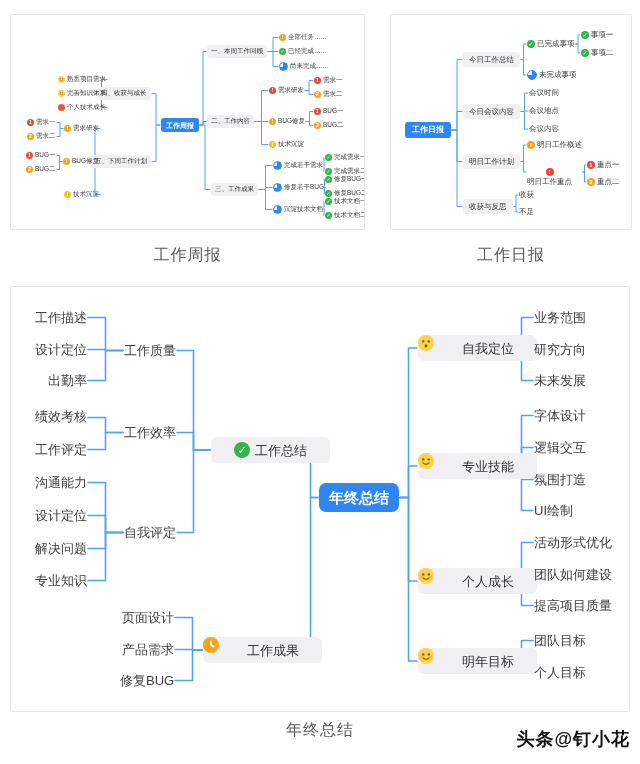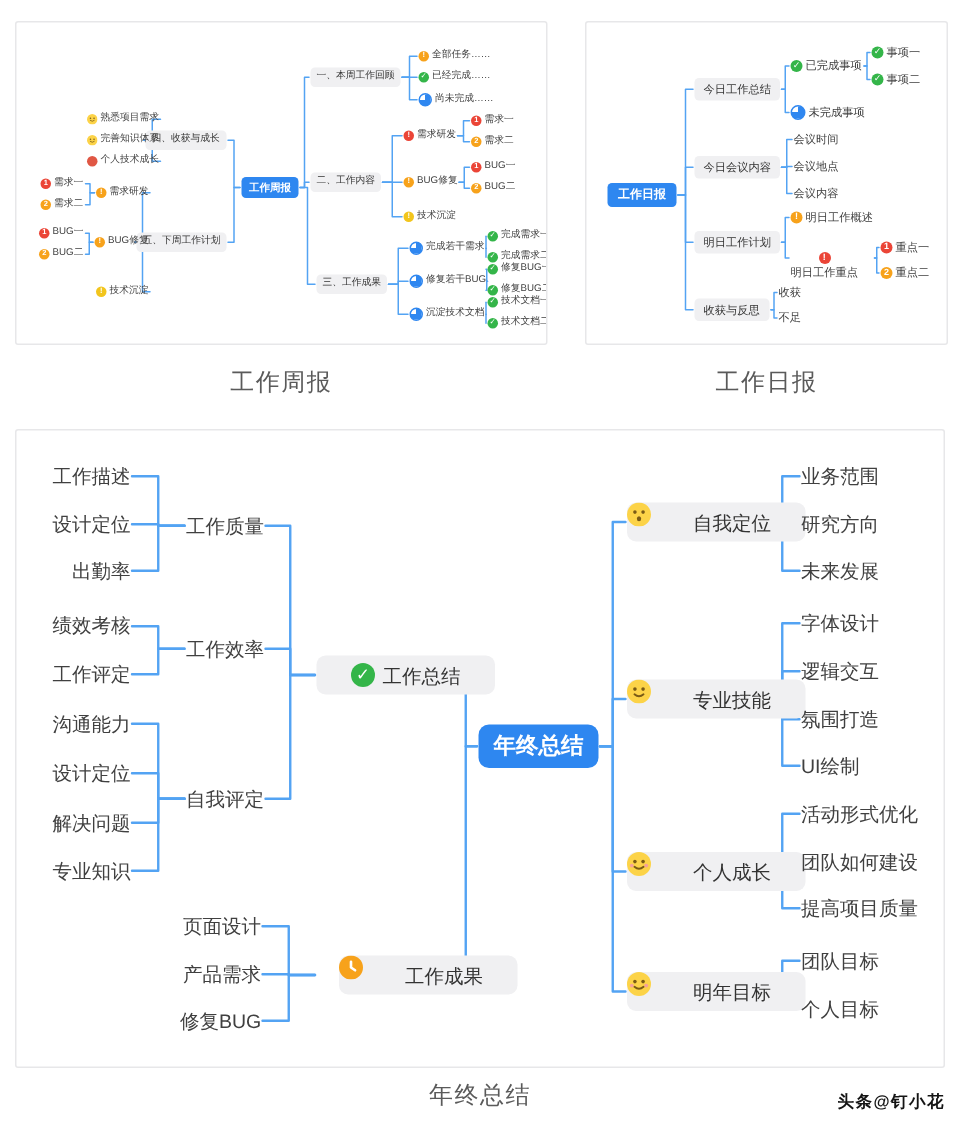--- a/index.html
+++ b/index.html
@@ -25,21 +25,21 @@
   .map-d.mm-center{padding:4px 7px;border-radius:3px;font-size:8px}
   .map-a{font-size:13px;gap:5px}
   .map-a.mm-branch{padding:5px 23px;border-radius:6px}
   .map-a.mm-center{padding:7px 10px;border-radius:7px;font-size:15px}
   .mm-icon{display:inline-flex;align-items:center;justify-content:center;border-radius:50%;
     flex:none;color:#fff;font-weight:bold;overflow:hidden}
   .caption{position:absolute;text-align:center;color:#5a5a5a;font-size:16px;letter-spacing:1px}
   #caption-weekly{left:10px;width:355px;top:245px}
   #caption-daily{left:390px;width:242px;top:245px}
   #caption-annual{left:10px;width:620px;top:720px}
-  #watermark{position:absolute;right:10px;top:727px;font-size:11px;font-weight:bold;color:#141414;letter-spacing:1px}
+  #watermark{position:absolute;right:10px;top:727px;font-size:18px;font-weight:bold;color:#141414;letter-spacing:1px}
 </style>
 </head>
 <body>
 
 <div class="panel" id="panel-weekly">
   <div class="map" id="map-weekly">
       <svg width="353" height="214">
         <path d="M189 110 L192 110 L192 36.5 L195 36.5" fill="none" stroke="#53a3f3" stroke-width="1" stroke-linecap="round" stroke-linejoin="round"></path>
         <path d="M257 36.5 L262 36.5 L262 22.5 L267 22.5" fill="none" stroke="#53a3f3" stroke-width="1" stroke-linecap="round" stroke-linejoin="round"></path>
         <path d="M257 36.5 L262 36.5 L262 36.5 L267 36.5" fill="none" stroke="#53a3f3" stroke-width="1" stroke-linecap="round" stroke-linejoin="round"></path>
@@ -386,21 +386,21 @@
       </div>
       <div class="mm-node mm-leaf map-a" style="left: 24px; top: 222px;">
         <span>设计定位</span>
       </div>
       <div class="mm-node mm-leaf map-a" style="left: 24px; top: 255px;">
         <span>解决问题</span>
       </div>
       <div class="mm-node mm-leaf map-a" style="left: 24px; top: 287px;">
         <span>专业知识</span>
       </div>
-      <div class="mm-node mm-branch map-a" style="left: 215px; top: 350px;">
+      <div class="mm-node mm-branch map-a" style="left: 192px; top: 350px;">
         <span class="mm-icon" style="width: 16px; height: 16px;">
           <svg width="16" height="16" viewBox="0 0 20 20">
             <circle cx="10" cy="10" r="10" fill="#f7a21b"></circle>
             <path d="M10 5.2V10l3.4 2.3" stroke="#fff" stroke-width="2.2" fill="none" stroke-linecap="round" stroke-linejoin="round"></path>
           </svg>
         </span>
         <span>工作成果</span>
       </div>
       <div class="mm-node mm-leaf map-a" style="left: 111px; top: 324px;">
         <span>页面设计</span>

